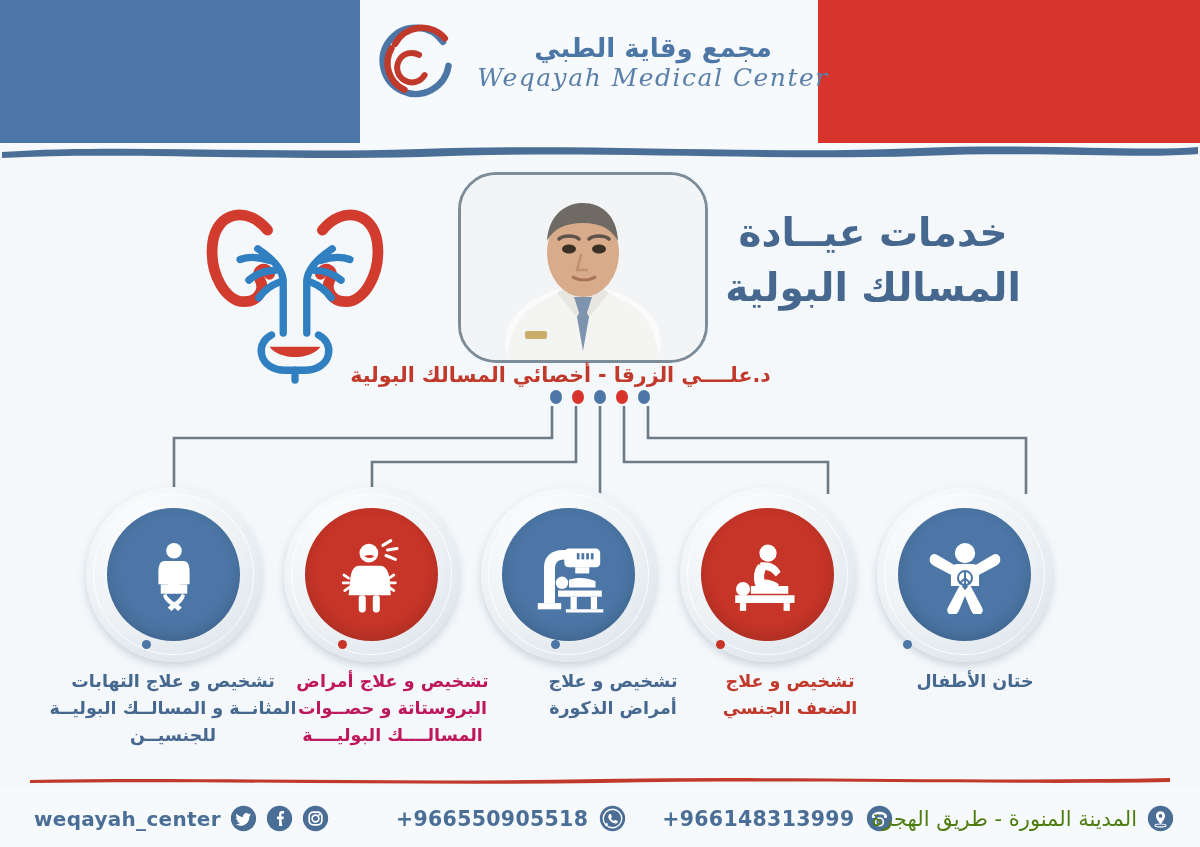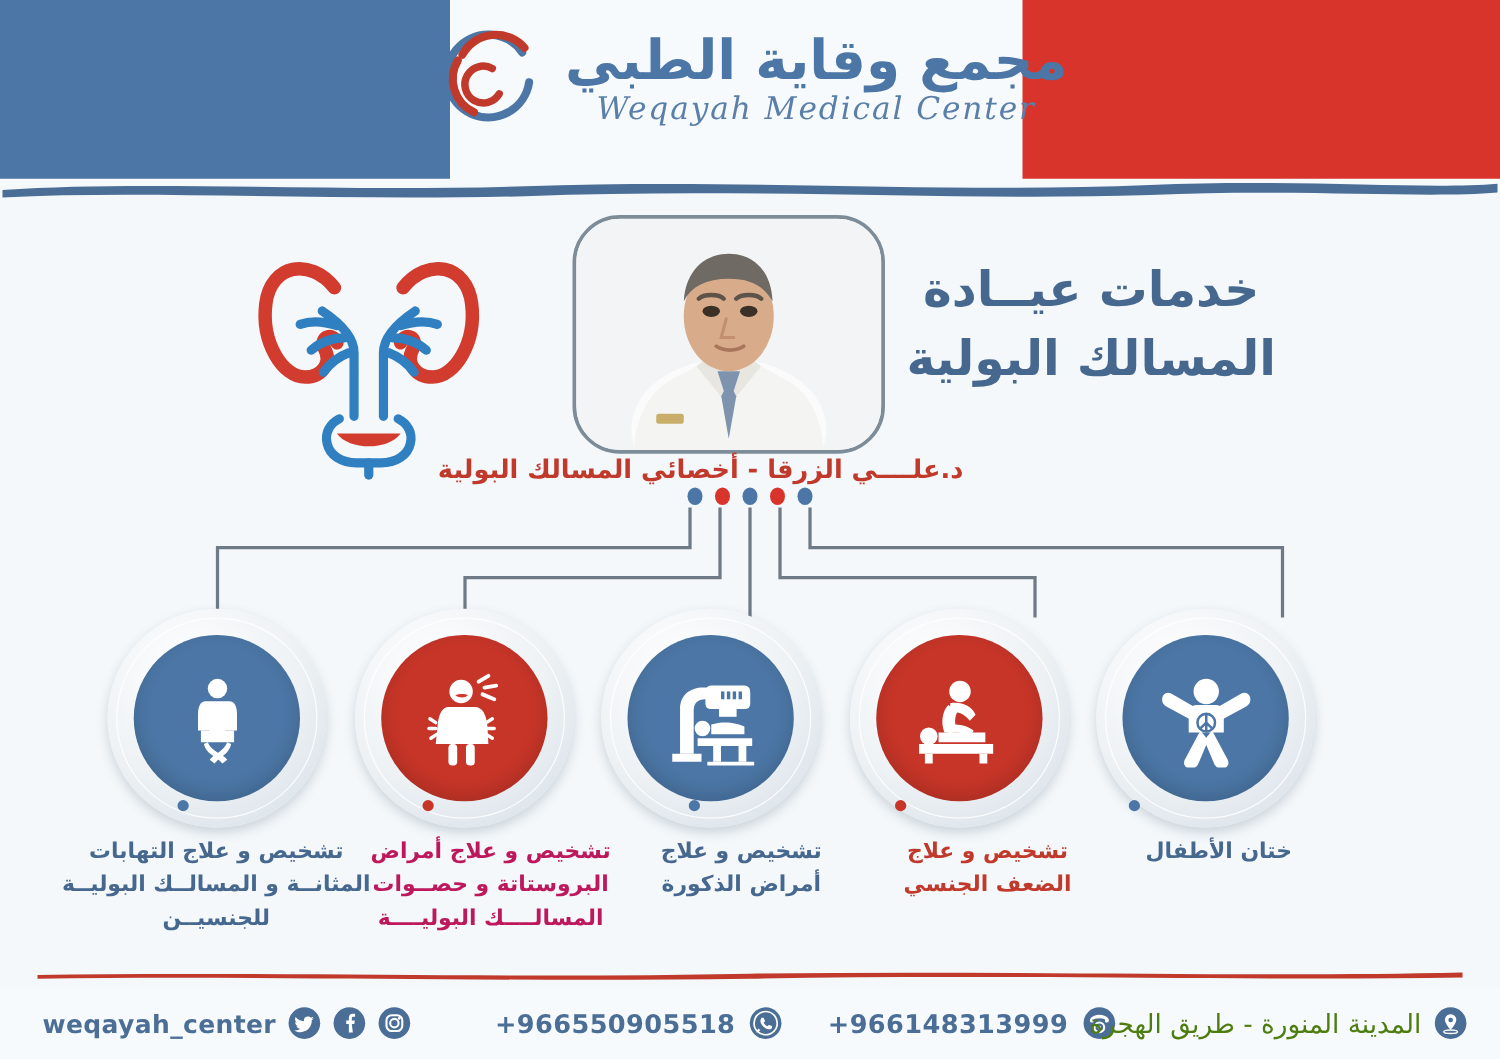--- a/index.html
+++ b/index.html
@@ -12,21 +12,21 @@
   .page{position:relative;width:1200px;height:847px;background:#f4f8fb;}
 
   
   .header{position:absolute;top:0;left:0;width:1200px;height:148px;background:#f7fafc;}
   .hdr-block-left{position:absolute;top:0;left:0;width:360px;height:143px;background:#4b76a5;}
   .hdr-block-right{position:absolute;top:0;right:0;width:382px;height:143px;background:#d8342c;}
   .logo-wrap{position:absolute;top:18px;left:50%;transform:translateX(-50%);
     display:flex;align-items:center;gap:14px;direction:ltr;}
   .logo-mark{width:92px;height:92px;flex:0 0 92px;}
   .logo-text{display:flex;flex-direction:column;align-items:center;justify-content:center;}
-  .logo-ar{font-size:44px;color:#4b76a5;font-weight:700;line-height:1.05;letter-spacing:1px;}
+  .logo-ar{font-size:26px;color:#4b76a5;font-weight:700;line-height:1.05;letter-spacing:1px;}
   .logo-en{font-family:"DejaVu Serif","Liberation Serif",serif;font-style:italic;
     font-size:25px;color:#5a7fa8;letter-spacing:1.5px;line-height:1.2;}
 
   .brush{position:absolute;top:140px;left:0;width:1200px;height:20px;}
 
   
   .organ-icon{position:absolute;top:188px;left:197px;width:196px;height:196px;}
   .doctor-card{position:absolute;top:172px;left:458px;width:244px;height:185px;
     border:3px solid #7c8c99;border-radius:38px;background:#fff;overflow:hidden;}
   .doc-photo{position:absolute;inset:0;}
@@ -264,21 +264,21 @@
           </g>
         </svg>
       </div>
       <span class="svc-dot" style="left: 26px; background: rgb(75, 118, 165);"></span>
     </div>
   </div>
 
   <div class="captions">
     <div class="cap" style="left: 48px; width: 250px; color: rgb(70, 104, 143);">تشخيص و علاج التهابات المثانــة و المسالــك البوليــة للجنسيــن</div>
     <div class="cap" style="left: 285px; width: 215px; color: #be185d;">تشخيص و علاج أمراض البروستاتة و حصــوات المسالــــك البوليــــة</div>
-    <div class="cap" style="left: 498px; width: 190px; color: rgb(70, 104, 143);">تشخيص و علاج أمراض الذكورة</div>
+    <div class="cap" style="left: 518px; width: 190px; color: rgb(70, 104, 143);">تشخيص و علاج أمراض الذكورة</div>
     <div class="cap" style="left: 880px; width: 190px; color: rgb(70, 104, 143);">ختان الأطفال</div>
     <div class="cap" style="left: 695px; width: 190px; color: rgb(192, 57, 43);">تشخيص و علاج الضعف الجنسي</div>
   </div>
 
   <svg class="foot-rule" viewBox="0 0 1200 8" preserveAspectRatio="none">
     <path d="M30 4 C200 1,400 7,600 3 C800 0,1000 6,1170 2 L1170 6 C1000 9,800 3,600 7 C400 10,200 4,30 7 Z" fill="#c0392b"></path>
   </svg>
 
   <div class="footer">
     <div class="f-social">

